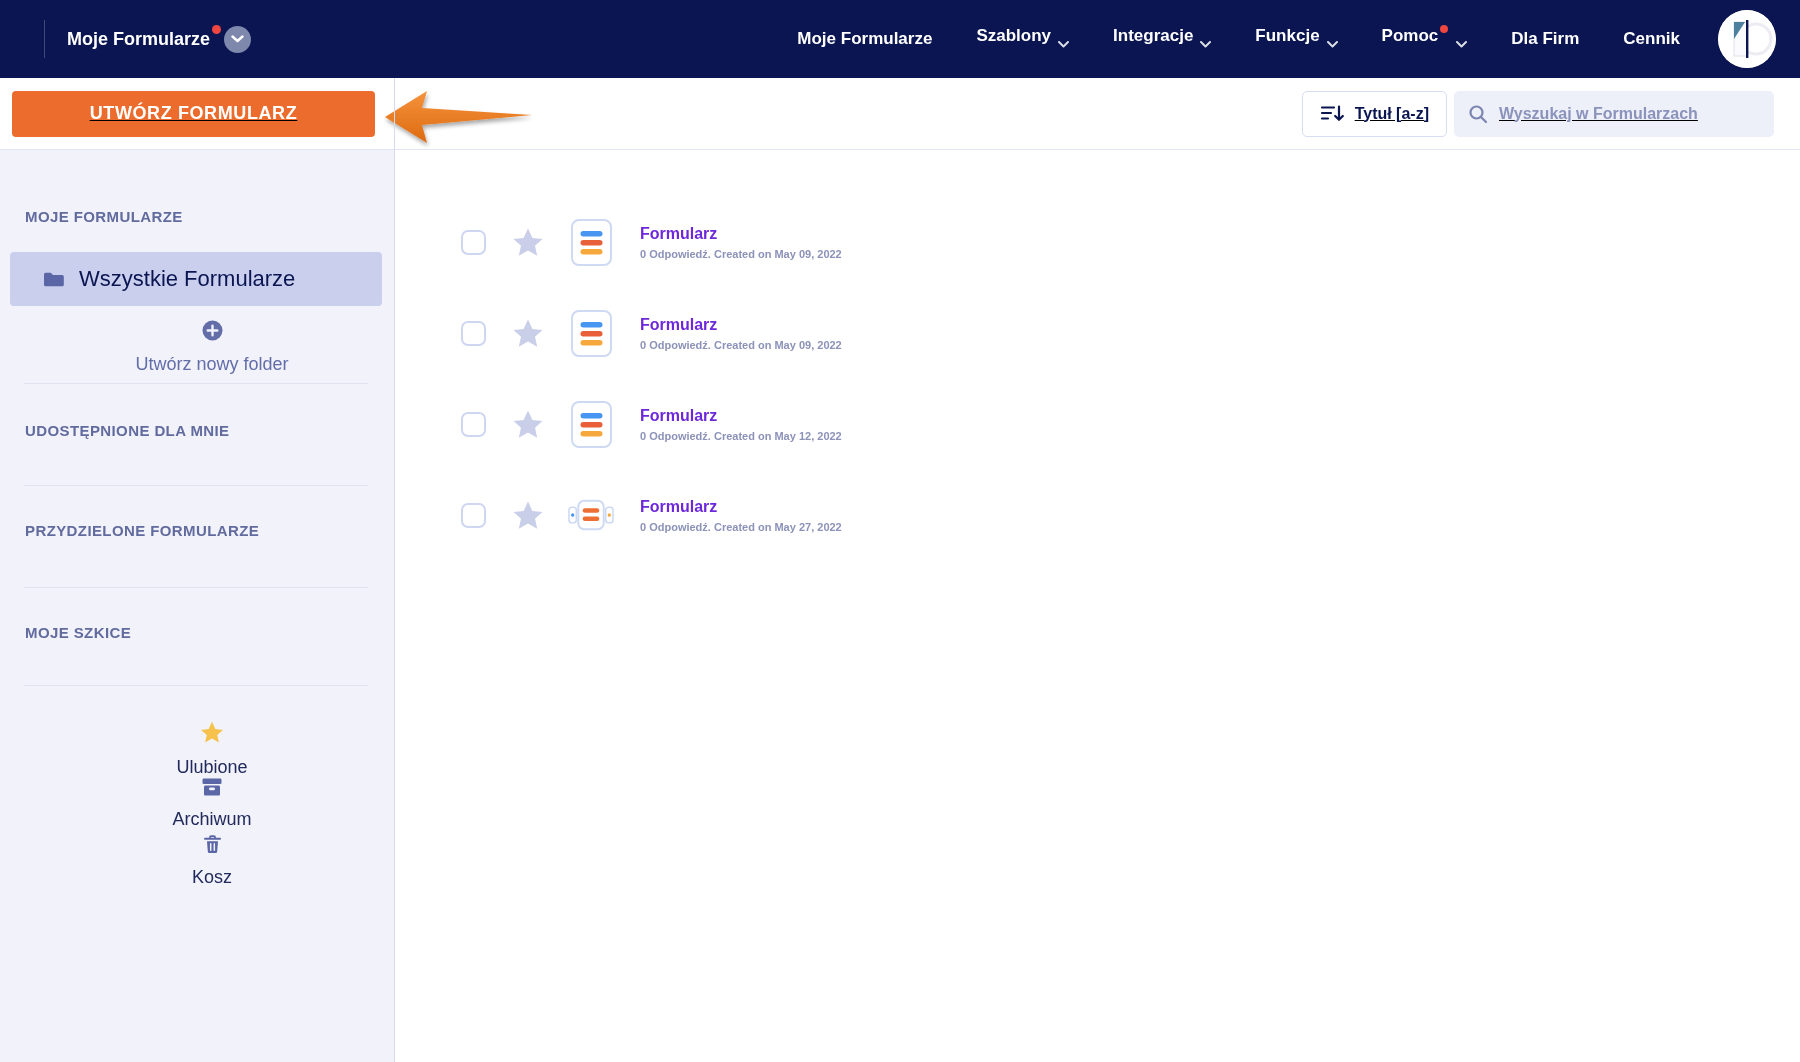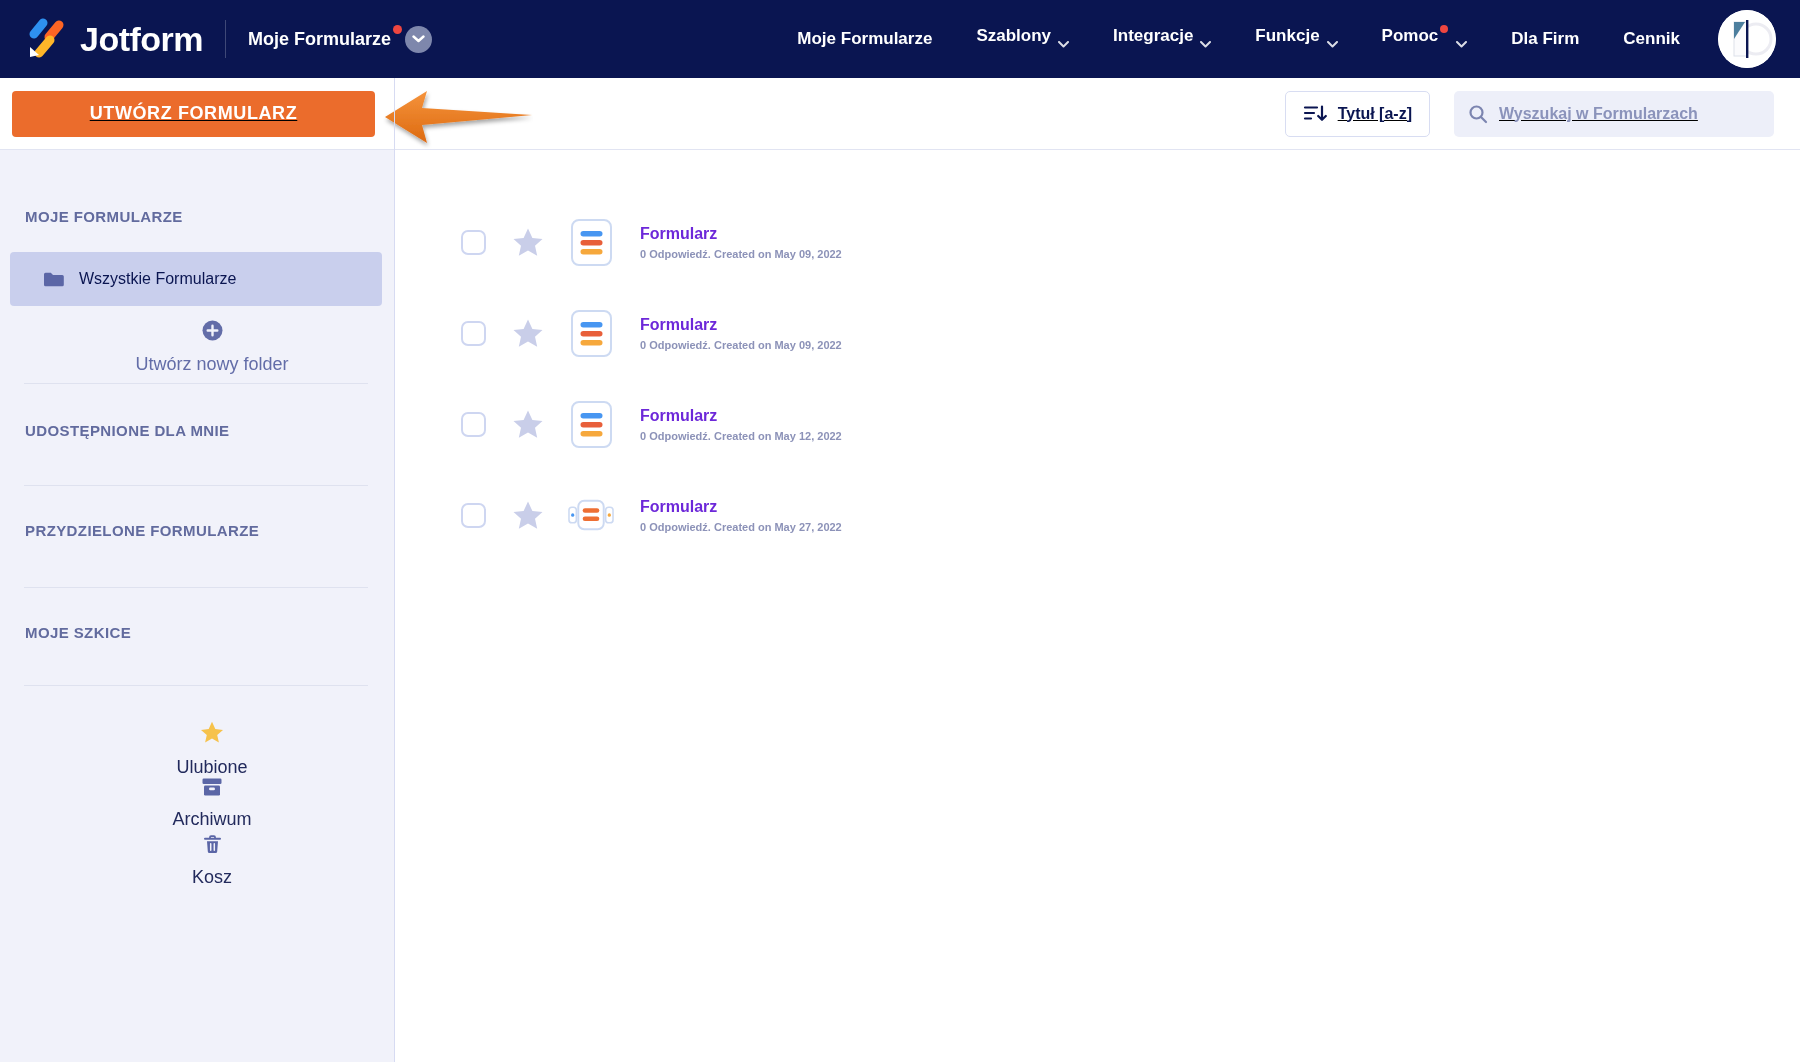--- a/index.html
+++ b/index.html
@@ -21,37 +21,37 @@
   .nav-item .chev { margin-left:7px; margin-top:7px; opacity:.85; }
   .nav-dot { width:8px; height:8px; border-radius:50%; background:#ef4640; margin:-1px 1px 0 2px; }
   .avatar { width:58px; height:58px; border-radius:50%; background:#fff; overflow:hidden; flex:none; cursor:pointer; }
 
   
   .toolbar { position:absolute; top:78px; left:0; width:1800px; height:72px; background:#fff;
              border-bottom:1px solid #e1e4f2; display:flex; align-items:center; padding:0 26px 0 12px; z-index:3;text-decoration:underline; }
   .create-btn { width:363px; height:46px; background:#eb6c2c; border:none; border-radius:4px;
                 color:#fff; font-family:inherit; font-size:18px; font-weight:700; letter-spacing:.6px; cursor:pointer; }
   .annotation-arrow { position:absolute; left:383px; top:10px; pointer-events:none; }
-  .toolbar-right { margin-left:auto; display:flex; align-items:center; gap:24px; }
+  .toolbar-right { margin-left:auto; display:flex; align-items:center; gap:7px; }
   .sort-btn { display:inline-flex; align-items:center; gap:11px; height:46px; padding:0 17px;
               background:#fff; border:1px solid #d8ddf2; border-radius:5px; color:#0a1551;
               font-family:inherit; font-size:16px; font-weight:700; cursor:pointer; white-space:nowrap; }
   .search-box { display:flex; align-items:center; gap:11px; width:320px; height:46px;
                 background:#edeff9; border-radius:5px; padding:0 14px; }
   .search-box input { border:none; outline:none; background:transparent; flex:1; font-family:inherit;
                       font-size:16px; font-weight:600; color:#0a1551; }
   .search-box input::placeholder { color:#8b93bb; opacity:1; }
 
   
   .sidebar { position:absolute; top:150px; left:0; width:394px; height:912px; background:#f1f2fa; }
   .v-divider { position:absolute; top:78px; left:394px; width:1px; height:984px; background:#d7dbf2; z-index:4; }
   .side-header { position:absolute; left:25px; color:#626b9e; font-size:15px; font-weight:700; letter-spacing:.4px; }
   .side-pill { position:absolute; left:10px; top:102px; width:372px; height:54px; background:#c9cfed;
                border-radius:4px; display:flex; align-items:center; padding-left:32px; gap:13px; cursor:pointer; }
-  .side-pill .lbl { color:#0a1551; font-size:16px; font-weight:500; }
+  .side-pill .lbl { color:#0a1551; font-size:22px; font-weight:500; }
   .side-item { position:absolute; left:0; width:394px; height:34px; display:flex; align-items:center;
                padding-left:30px; gap:13px; cursor:pointer;flex-direction:column; }
   .side-item .lbl { color:#636da8; font-size:18px; font-weight:500; }
   .side-item .lbl.dark { color:#222a5c; }
   .side-divider { position:absolute; left:24px; width:344px; height:1px; background:#dfe2ef; }
   .icon-cell { width:24px; display:flex; justify-content:center; flex:none; }
 
   
   .main { position:absolute; top:150px; left:395px; width:1405px; height:912px; background:#fff; padding-top:52px; }
   .form-row { height:80px; margin-bottom:11px; display:flex; align-items:center; }
@@ -60,31 +60,20 @@
   .row-star { margin-left:26px; flex:none; cursor:pointer; display:flex; }
   .row-icon { margin-left:24px; width:46px; display:flex; justify-content:center; flex:none; }
   .row-text { margin-left:26px; }
   .row-title { color:#6d28d9; font-size:16px; font-weight:700; margin-bottom:5px; cursor:pointer; }
   .row-meta { color:#8c92b8; font-size:11px; font-weight:600; }
 </style>
 </head>
 <body>
 
 <header class="navbar">
-  <div class="logo-wrap">
-    <span style="display:flex;">
-      <svg width="46" height="46" viewBox="0 0 46 46">
-        <line x1="12" y1="18" x2="21" y2="7" stroke="#2e90f0" stroke-width="9" stroke-linecap="round"></line>
-        <line x1="27" y1="21" x2="37" y2="9" stroke="#fd6524" stroke-width="9" stroke-linecap="round"></line>
-        <line x1="17" y1="37" x2="28" y2="24" stroke="#ffb629" stroke-width="9" stroke-linecap="round"></line>
-        <polygon points="8,41 8,31 17,39" fill="#ffffff"></polygon>
-      </svg>
-    </span>
-    <span class="logo-text">Jotform</span>
-  </div>
   <div class="nav-sep"></div>
   <div class="workspace">
     <span class="workspace-label">
       <span>Moje Formularze</span>
       <span class="ws-dot"></span>
     </span>
     <span class="ws-chevron">
       <svg width="13" height="8" viewBox="0 0 13 8">
           <polyline points="1.5,1.5 6.5,6 11.5,1.5" fill="none" stroke="#ffffff" stroke-width="2.4" stroke-linecap="round" stroke-linejoin="round"></polyline>
         </svg>

